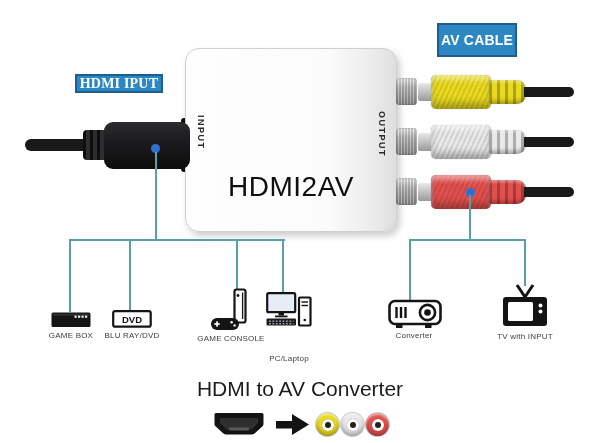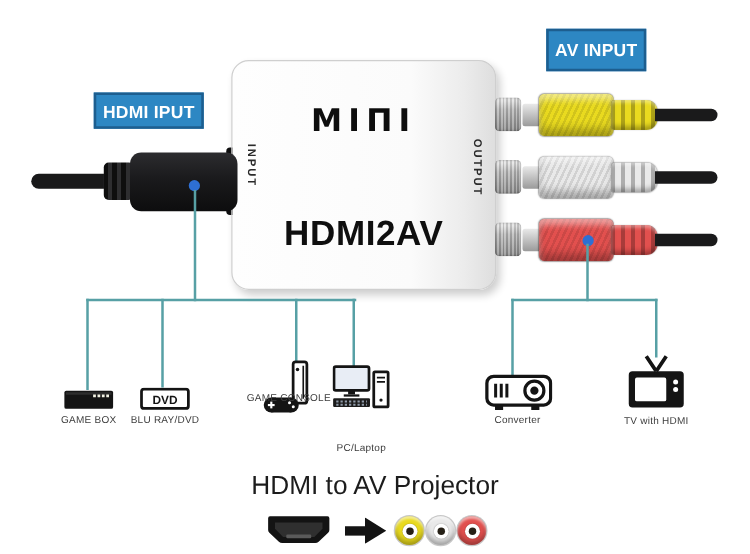--- a/index.html
+++ b/index.html
@@ -3,30 +3,30 @@
 <meta charset="utf-8">
 <style>
   html,body{margin:0;padding:0;background:#fff;}
   #canvas{position:relative;width:600px;height:443px;background:#ffffff;overflow:hidden;
           font-family:"Liberation Sans",sans-serif;}
 
   
   .badge{position:absolute;display:flex;align-items:center;justify-content:center;
          color:#fff;font-weight:bold;font-size:14px;letter-spacing:0.2px;
          background:var(--badge_blue);border:2px solid var(--badge_border);box-sizing:border-box;}
-  #badge-in{left:75px;top:74px;width:88px;height:29px;}
+  #badge-in{left:75px;top:74px;width:88px;height:19px;font-family:Liberation Serif, serif;}
   #badge-out{left:437px;top:23px;width:80px;height:34px;}
 
   
   #box{position:absolute;left:185px;top:48px;width:212px;height:184px;border-radius:14px;
        background:linear-gradient(to right,#fefefe 0%,#fbfbfb 68%,#ececec 88%,#dedede 100%);
        border:1px solid #cfcfcf;box-shadow:3px 4px 7px rgba(0,0,0,0.20);box-sizing:border-box;}
   #logo{position:absolute;left:0;right:0;top:33px;text-align:center;font-size:25px;font-weight:bold;
         letter-spacing:5px;color:#0d0d0d;font-family:"DejaVu Sans","Liberation Sans",sans-serif;}
-  #model{position:absolute;left:0;right:0;top:122px;text-align:center;font-size:28px;font-weight:bold;
+  #model{position:absolute;left:0;right:0;top:122px;text-align:center;font-size:28px;font-weight:normal;
          letter-spacing:0.5px;color:#0f0f0f;}
   #resolution{position:absolute;left:0;right:0;top:153px;text-align:center;font-size:14px;
               font-weight:bold;letter-spacing:2px;color:#0f0f0f;}
   .side-text{position:absolute;writing-mode:vertical-rl;font-size:9px;font-weight:bold;
              letter-spacing:1.5px;color:#2a2a2a;}
   #side-in{left:10px;top:66px;}
   #side-out{right:9px;top:62px;}
 
   
   #hdmi-port{position:absolute;left:181px;top:118px;width:12px;height:54px;background:#0f0f10;border-radius:3px;}
@@ -72,25 +72,24 @@
         background:#fff;box-shadow:0 0 1px rgba(0,0,0,0.45);}
   .rcab::after{content:"";position:absolute;left:8.5px;top:8.5px;width:6px;height:6px;border-radius:50%;background:#262016;}
   .absvg{position:absolute;}
 </style>
 </head>
 <body>
 
 <div id="canvas">
 
   <div id="badge-in" class="badge">HDMI IPUT</div>
-  <div id="badge-out" class="badge">AV INPUT</div>
+  <div id="badge-out" class="badge">AV CABLE</div>
 
   <div id="hdmi-port"></div>
   <div id="box">
-    <div id="logo">MIΠI</div>
     <div id="side-in" class="side-text">INPUT</div>
     <div id="side-out" class="side-text">OUTPUT</div>
     <div id="model">HDMI2AV</div>
   </div>
 
   <div id="hdmi-cable"></div>
   <div id="hdmi-ridges"></div>
   <div id="hdmi-plug"></div>
   <div id="dot-in" class="dot"></div>
 
@@ -190,26 +189,26 @@
   <svg class="absvg" style="left:502px;top:283px" width="46" height="46" viewBox="0 0 46 46">
     <path d="M15,2 L23,14 M31,2 L23,14" stroke="#141414" stroke-width="3" fill="none"></path>
     <rect x="1" y="14" width="44" height="29" rx="3" fill="#141414"></rect>
     <rect x="6" y="19" width="25" height="19" rx="1.5" fill="#fff"></rect>
     <circle cx="38.5" cy="22.5" r="2" fill="#fff"></circle>
     <circle cx="38.5" cy="28.5" r="2" fill="#fff"></circle>
   </svg>
 
   <div class="devlabel" style="left:26px;top:331px">GAME BOX</div>
   <div class="devlabel" style="left:87px;top:331px">BLU RAY/DVD</div>
-  <div class="devlabel" style="left:186px;top:314px">GAME CONSOLE</div>
+  <div class="devlabel" style="left:186px;top:334px">GAME CONSOLE</div>
   <div class="devlabel" style="left:244px;top:354px">PC/Laptop</div>
   <div class="devlabel" style="left:369px;top:331px">Converter</div>
-  <div class="devlabel" style="left:480px;top:332px">TV with HDMI</div>
-
-  <div id="caption">HDMI to AV Projector</div>
+  <div class="devlabel" style="left:480px;top:332px">TV with INPUT</div>
+
+  <div id="caption">HDMI to AV Converter</div>
 
   <svg class="absvg" style="left:213px;top:411px" width="52" height="27" viewBox="0 0 52 27">
     <path d="M3,2 h46 a1.5,1.5 0 0 1 1.5,1.5 V13 a3,3 0 0 1 -1,2.2 l-7.6,7.1 a4,4 0 0 1 -2.7,1.1 H12.8 a4,4 0 0 1 -2.7,-1.1 L2.5,15.2 a3,3 0 0 1 -1,-2.2 V3.5 A1.5,1.5 0 0 1 3,2 z" fill="#131313"></path>
     <path d="M7,7 h38 v5 l-6.5,6.5 h-25 L7,12 z" fill="#2f2f2f"></path>
     <rect x="16" y="16.5" width="20" height="3" rx="1" fill="#5a5a5a"></rect>
   </svg>
 
   <svg class="absvg" style="left:276px;top:414px" width="33" height="21" viewBox="0 0 33 21">
     <rect x="0" y="7" width="16" height="7.5" fill="#131313"></rect>
     <polygon points="16,0 33,10.5 16,21" fill="#131313"></polygon>

